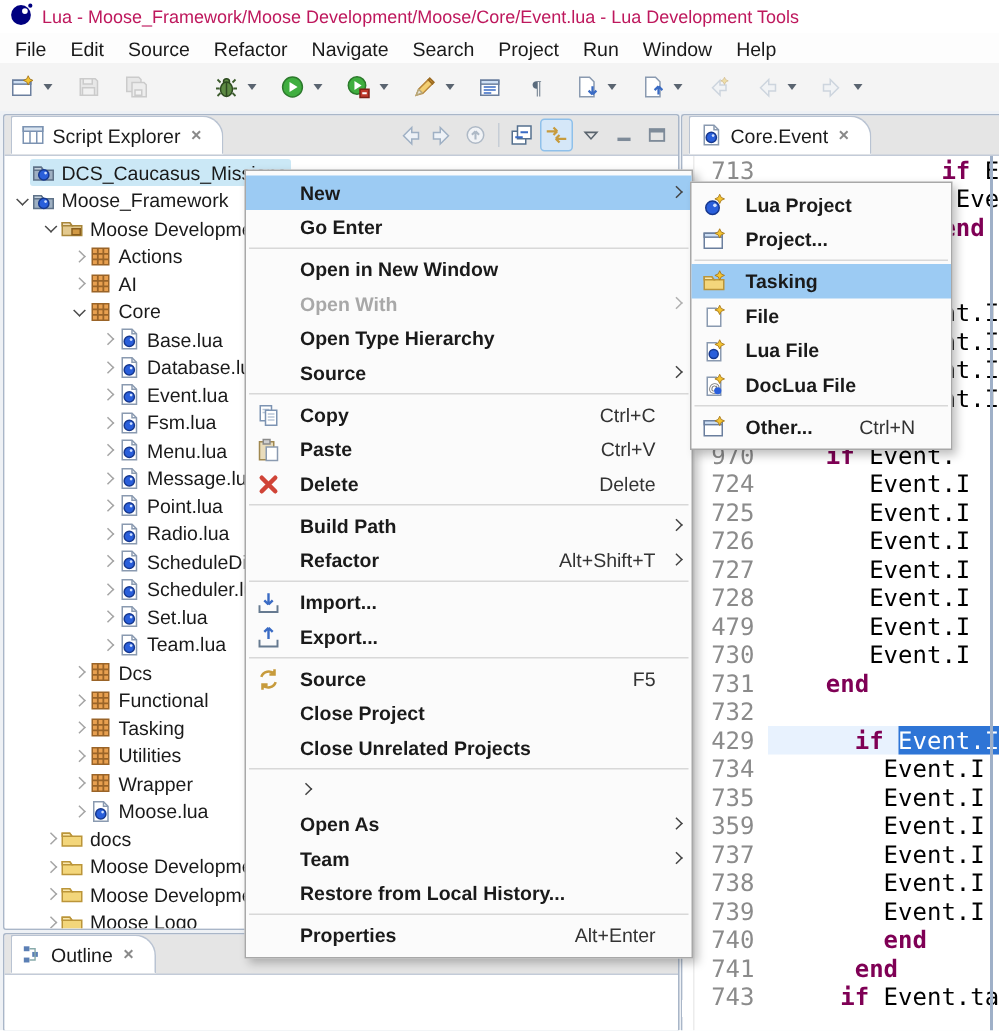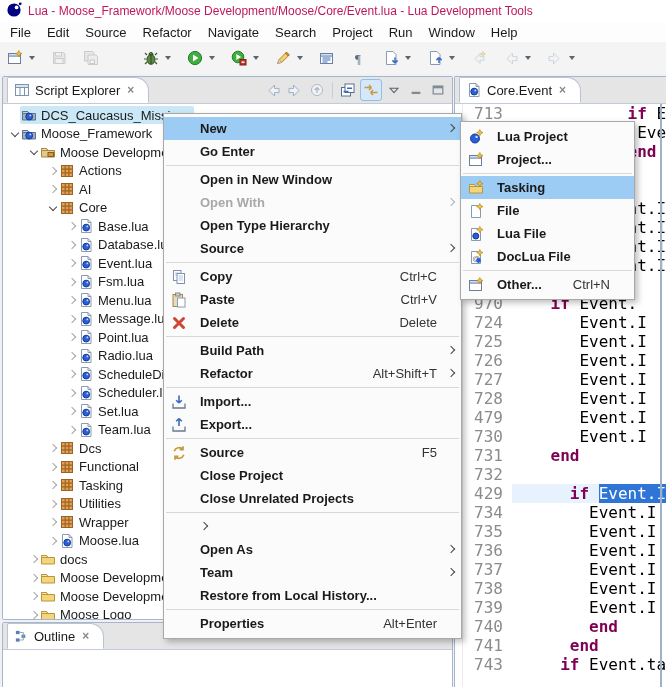--- a/index.html
+++ b/index.html
@@ -694,21 +694,21 @@
           <div class="cl"><span class="ln">726</span><span class="ct">       Event.I</span></div>
           <div class="cl"><span class="ln">727</span><span class="ct">       Event.I</span></div>
           <div class="cl"><span class="ln">728</span><span class="ct">       Event.I</span></div>
           <div class="cl"><span class="ln">479</span><span class="ct">       Event.I</span></div>
           <div class="cl"><span class="ln">730</span><span class="ct">       Event.I</span></div>
           <div class="cl"><span class="ln">731</span><span class="ct">    <span class="kw">end</span></span></div>
           <div class="cl"><span class="ln">732</span><span class="ct"></span></div>
           <div class="cl current"><span class="ln">429</span><span class="ct">      <span class="kw">if</span> <span class="sel">Event.Initiator</span></span></div>
           <div class="cl"><span class="ln">734</span><span class="ct">        Event.I</span></div>
           <div class="cl"><span class="ln">735</span><span class="ct">        Event.I</span></div>
-          <div class="cl"><span class="ln">736</span><span class="ct">        Event.I</span></div>
+          <div class="cl"><span class="ln">359</span><span class="ct">        Event.I</span></div>
           <div class="cl"><span class="ln">737</span><span class="ct">        Event.I</span></div>
           <div class="cl"><span class="ln">738</span><span class="ct">        Event.I</span></div>
           <div class="cl"><span class="ln">739</span><span class="ct">        Event.I</span></div>
           <div class="cl"><span class="ln">740</span><span class="ct">        <span class="kw">end</span></span></div>
           <div class="cl"><span class="ln">741</span><span class="ct">      <span class="kw">end</span></span></div>
           <div class="cl"><span class="ln">743</span><span class="ct">     <span class="kw">if</span> Event.ta</span></div>
         </div>
       <div class="ruleline"></div>
       <div class="margin-line"></div>
     </div>

